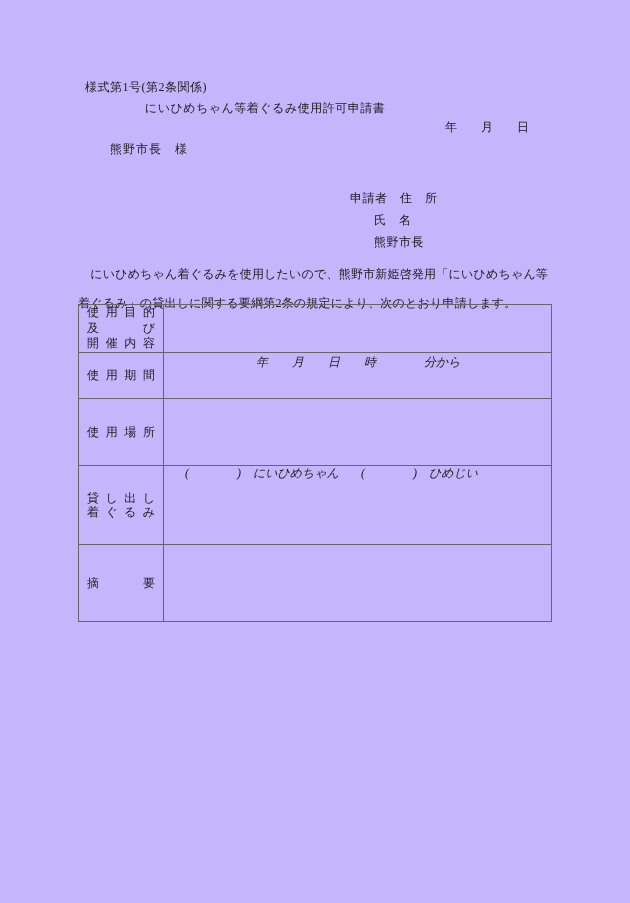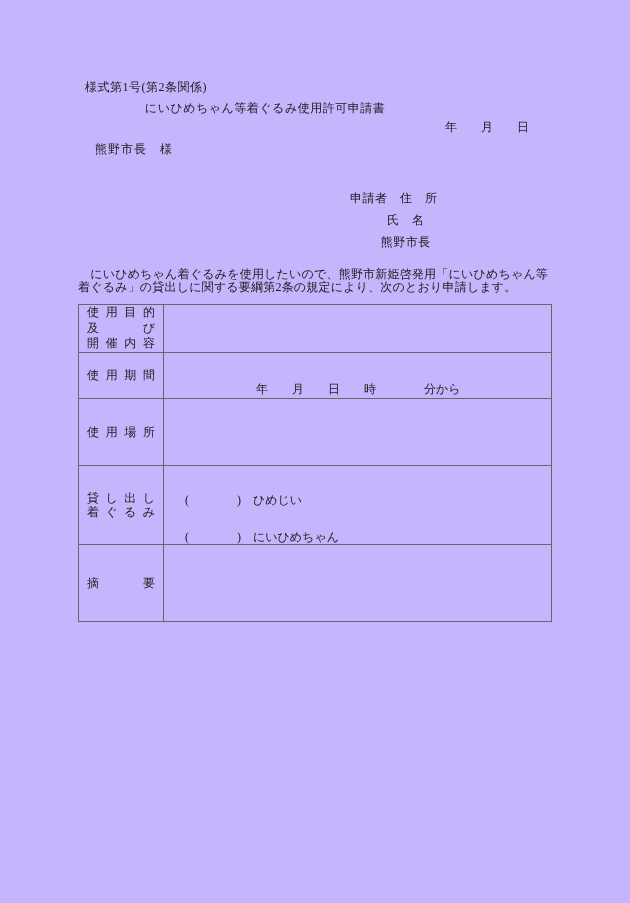--- a/index.html
+++ b/index.html
@@ -14,48 +14,47 @@
     width:630px;
     height:903px;
     background:#c4b5fd;
     overflow:hidden;
     font-size:12px;
     line-height:1.2;
   }
   .form-number{position:absolute;left:85px;top:80px;letter-spacing:.5px;}
   .doc-title{position:absolute;left:0;top:101px;width:530px;text-align:center;letter-spacing:.5px;}
   .date-line{position:absolute;left:445px;top:120px;}
-  .addressee{position:absolute;left:95px;top:142px;letter-spacing:1px;}
+  .addressee{position:absolute;left:110px;top:142px;letter-spacing:1px;}
   .applicant{position:absolute;left:350px;top:191px;}
-  .applicant div{height:22px;letter-spacing:.5px;text-align:center;}
+  .applicant div{height:22px;letter-spacing:.5px;}
   .applicant .indent{margin-left:24px;}
   .body-text{
     position:absolute;left:78px;top:260px;width:478px;
-    line-height:13px;letter-spacing:.2px;
+    line-height:29px;letter-spacing:.2px;
     word-break:break-all;
-    margin-top:8px;
   }
   .apptable{
     position:absolute;left:78px;top:304px;width:474px;
     border:1px solid #666;
     box-sizing:border-box;
     background:transparent;
   }
   .trow{display:flex;border-bottom:1px solid #666;}
   .trow:last-child{border-bottom:none;}
   .tlabel{
     width:85px;min-width:85px;box-sizing:border-box;
     border-right:1px solid #666;
     padding:0 8px;
     display:flex;flex-direction:column;justify-content:center;
   }
   .jline{display:flex;justify-content:space-between;width:100%;}
   .tcontent{
     flex:1;box-sizing:border-box;
-    display:flex;flex-direction:column;justify-content:flex-end;
+    display:flex;justify-content:flex-start;font-style:italic;
   }
   .row1{height:47px;}
   .row1 .tlabel{line-height:15.5px;}
   .row2{height:45px;}
   .row2 .tcontent{padding-left:92px;line-height:18px;}
   .row3{height:66px;}
   .row4{height:78px;}
   .row4 .tcontent{padding-left:21px;gap:22px;}
   .row5{height:76px;}
 </style>
@@ -139,22 +138,22 @@
             <span>し</span>
           </div>
         <div class="jline">
             <span>着</span>
             <span>ぐ</span>
             <span>る</span>
             <span>み</span>
           </div>
       </div>
       <div class="tcontent">
+        <div>(　　　　)　にいひめちゃん</div>
         <div>(　　　　)　ひめじい</div>
-        <div>(　　　　)　にいひめちゃん</div>
       </div>
     </div>
 
     <div class="trow row5">
       <div class="tlabel">
         <div class="jline">
             <span>摘</span>
             <span>要</span>
           </div>
       </div>

